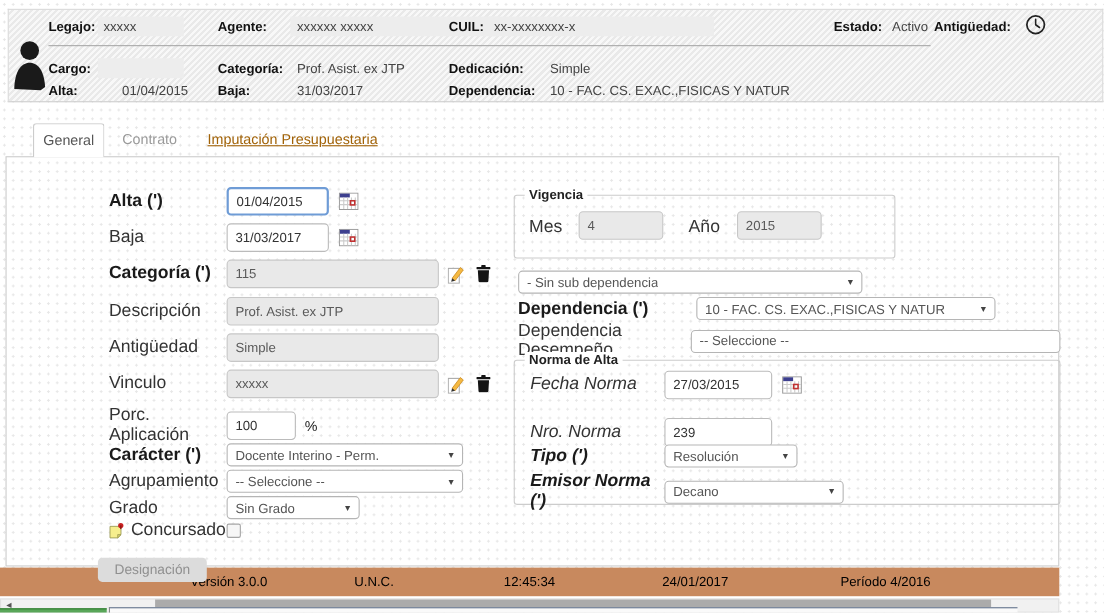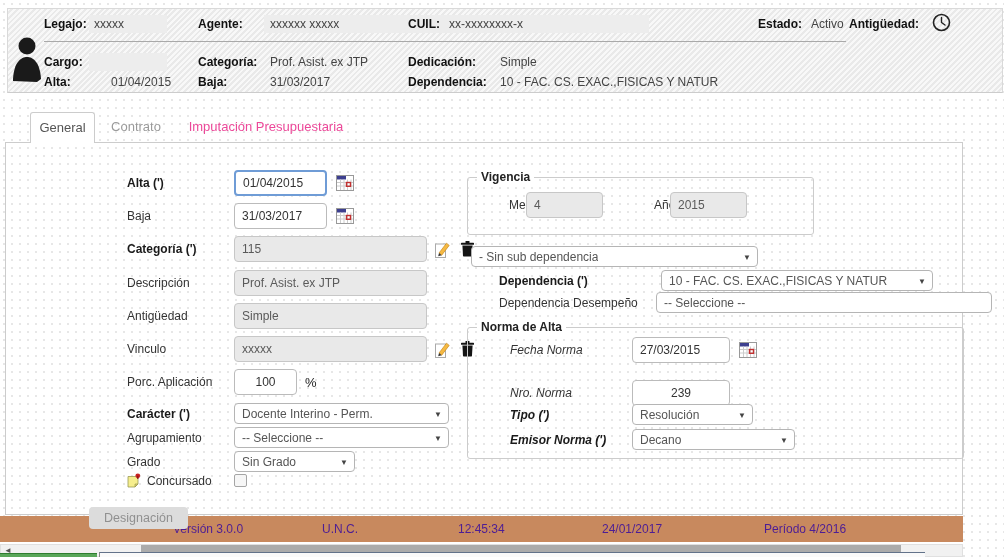--- a/index.html
+++ b/index.html
@@ -27,39 +27,39 @@
   .person-icon { position:absolute; left:4px; top:26px; }
   .clock-icon { position:absolute; left:923px; top:3px; }
 
   
   .tab { position:absolute; top:112px; height:31px; font-size:13px; line-height:30px; text-align:center; cursor:default; }
   .tab-active {
     left:30px; width:65px; background:#fff; color:#555;
     border:1px solid #ccc; border-bottom:none; border-radius:3px 3px 0 0; z-index:2;
   }
   .tab-contrato { left:99px; width:74px; color:#9a9a9a; }
-  .tab-imputacion { left:177px; width:178px; color:#ec4899; }
+  .tab-imputacion { left:177px; width:178px; color:#a16207;text-decoration:underline; }
 
   
   .panel { position:absolute; left:5px; top:142px; width:958px; height:373px; border:1px solid #ccc; z-index:1; }
   .frow { position:absolute; display:flex; align-items:center; }
-  .flabel { font-size:12px; color:#333; flex-shrink:0;margin-left:28px; }
+  .flabel { font-size:16px; color:#333; flex-shrink:0; }
   .req { font-weight:bold; color:#1a1a1a; }
   .w-left { width:107px; }
   .w-right { width:162px; }
   .w-norma { width:122px;font-style:italic; }
 
   .txt {
     height:26px; border:1px solid #bbb; border-radius:4px;
     font-family:"Liberation Sans",sans-serif; font-size:12px; color:#333;
     padding:0 7px; background:#fff; outline:none;
   }
   .txt.focused { border:2px solid #6f9cd6; }
   .txt.ro { background:#e9e9e9; color:#5a5a5a; border-color:#c7c7c7; }
-  .num { text-align:center; }
+  .num { text-align:left; }
 
   .sel {
     height:21px; border:1px solid #b5b5b5; border-radius:4px; background:#fff;
     display:flex; align-items:center; padding:0 7px; position:relative; color:#555; font-size:12px;
   }
   .sel .sel-text { white-space:nowrap; overflow:hidden; }
   .sel .arrow { position:absolute; right:6px; top:50%; transform:translateY(-50%); font-size:8px; color:#444; }
 
   .fs { position:absolute; border:1px solid #ccc; border-radius:3px; }
   .fs-legend { position:absolute; top:-8px; left:9px; background:#fff; padding:0 4px; font-size:12px; font-weight:bold; color:#222; white-space:nowrap; }
@@ -69,21 +69,21 @@
 
   .checkbox { width:13px; height:13px; border:1px solid #a5a5a5; border-radius:2px; background:#f6f6f6; display:inline-block; }
 
   
   .designacion-btn {
     position:absolute; left:89px; top:507px; width:99px; height:22px; z-index:4;
     background:#dcdcdc; border-radius:4px; color:#909090; font-size:12.5px;
     text-align:center; line-height:22px;
   }
   .footer-bar { position:absolute; left:0; top:516px; width:963px; height:26px; background:#c8895e; z-index:3; }
-  .footer-bar span { position:absolute; font-size:12px; color:#4c1d95; line-height:26px; white-space:nowrap; }
+  .footer-bar span { position:absolute; font-size:12px; color:#000000; line-height:26px; white-space:nowrap; }
   .f-version { left:173px; } .f-unc { left:322px; } .f-time { left:458px; }
   .f-date { left:602px; } .f-periodo { left:764px; }
 
   .hscroll { position:absolute; left:0; top:544px; width:963px; height:13px; background:#f1f1f1; border:1px solid #e0e0e0; }
   .hscroll .larrow { position:absolute; left:3px; top:0; font-size:8px; line-height:12px; color:#555; }
   .hscroll .thumb { position:absolute; left:140px; top:0; width:760px; height:11px; background:#ababab; }
 
   .green-strip { position:absolute; left:0; top:553px; width:97px; height:4px; background:#59a659; border-top:1px solid #2f7d2f; }
   .under-window { position:absolute; left:99px; top:552px; width:826px; height:5px; border-top:1px solid #62728a; border-left:1px solid #8a8a8a; background:#fafafa; }
 </style>
@@ -264,21 +264,21 @@
 
     <div class="fs" style="left:461px;top:34px;width:347px;height:58px">
       <span class="fs-legend">Vigencia</span>
       <span class="flabel" style="position:absolute;left:13px;top:20px">Mes</span>
       <input class="txt ro" style="position: absolute; left: 58px; top: 14px; width: 77px;" readonly="" value="4">
       <span class="flabel" style="position:absolute;left:158px;top:20px">Año</span>
       <input class="txt ro" style="position: absolute; left: 202px; top: 14px; width: 77px;" readonly="" value="2015">
     </div>
 
     <div class="frow" style="left:465px;top:103px">
-      <div class="sel" style="width:287px">
+      <div class="sel" style="width:313px">
         <span class="sel-text">- Sin sub dependencia</span>
         <span class="arrow">▼</span>
       </div>
     </div>
 
     <div class="frow" style="left:465px;top:127px">
       <span class="flabel w-right req">Dependencia (')</span>
       <div class="sel" style="width:272px">
         <span class="sel-text">10 - FAC. CS. EXAC.,FISICAS Y NATUR</span>
         <span class="arrow">▼</span>

